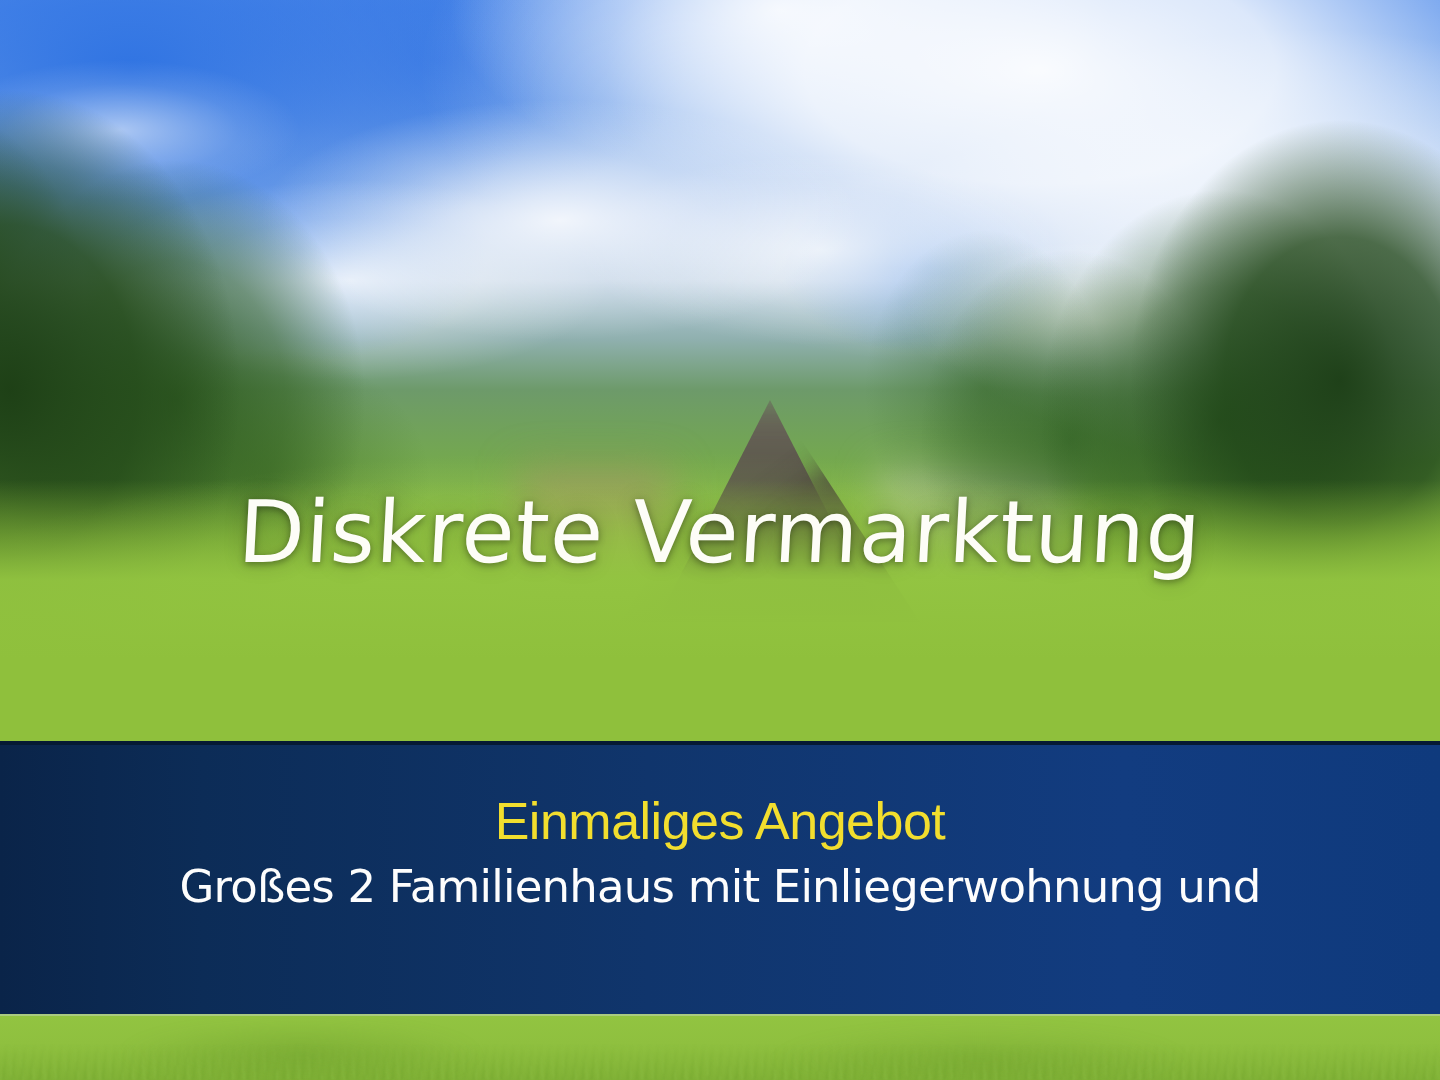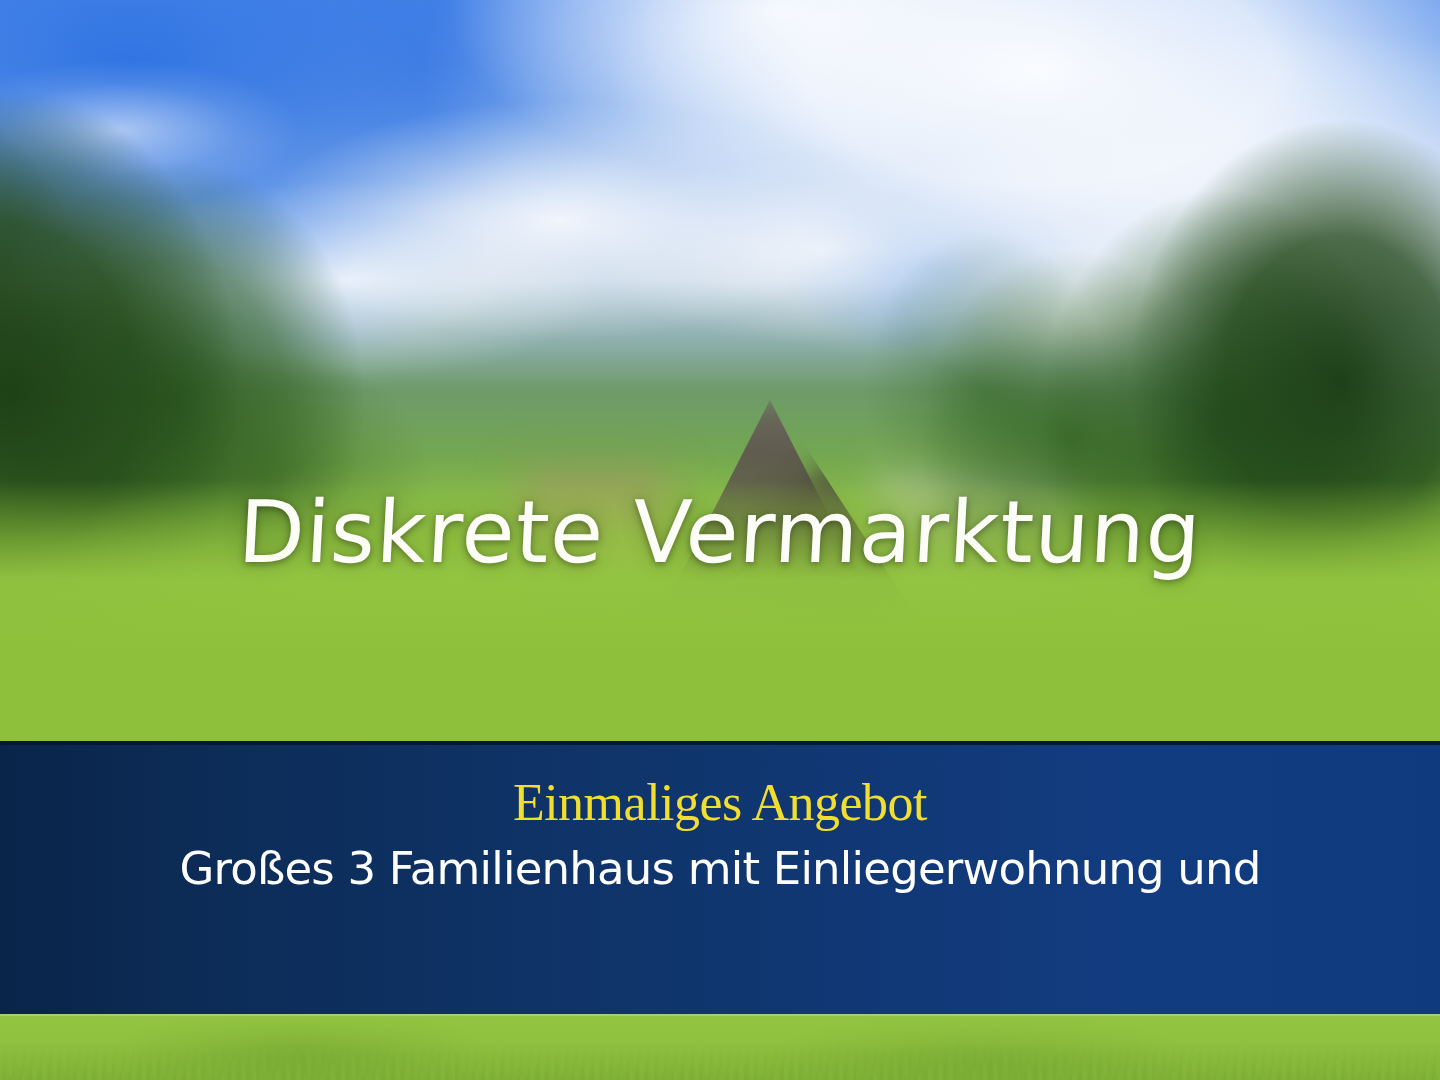--- a/index.html
+++ b/index.html
@@ -160,23 +160,23 @@
     overflow: hidden;
   }
   .banner-inner {
     position: absolute;
     left: 0; right: 0;
     top: 0;
     text-align: center;
   }
   .headline {
     margin: 0;
-    padding-top: 30px;
+    padding-top: 48px;
     color: #f2de2e;
-    font-family: Liberation Serif, serif;
+    font-family: Liberation Sans, sans-serif;
     font-size: 52px;
     font-weight: 400;
     letter-spacing: -0.5px;
     line-height: 1.08;
     white-space: nowrap;
   }
   .subline {
     margin: 0;
     padding: 8px 40px 0 40px;
     color: #fdfdfd;
@@ -240,21 +240,21 @@
     <div class="photo-layer bg-tree-l"></div>
     <div class="photo-layer bg-tree-r"></div>
     <div class="photo-layer bg-lawn"></div>
   </div>
 
   <div class="title">Diskrete Vermarktung</div>
 
   <div class="banner">
     <div class="banner-inner">
       <div class="headline">Einmaliges Angebot</div>
-      <div class="subline">Großes 3 Familienhaus mit Einliegerwohnung und</div>
+      <div class="subline">Großes 2 Familienhaus mit Einliegerwohnung und</div>
     </div>
   </div>
 
   <div class="grass">
     <div class="grass-topline"></div>
     <div class="grass-shade"></div>
     <div class="grass-tufts"></div>
   </div>
 
 </div>

